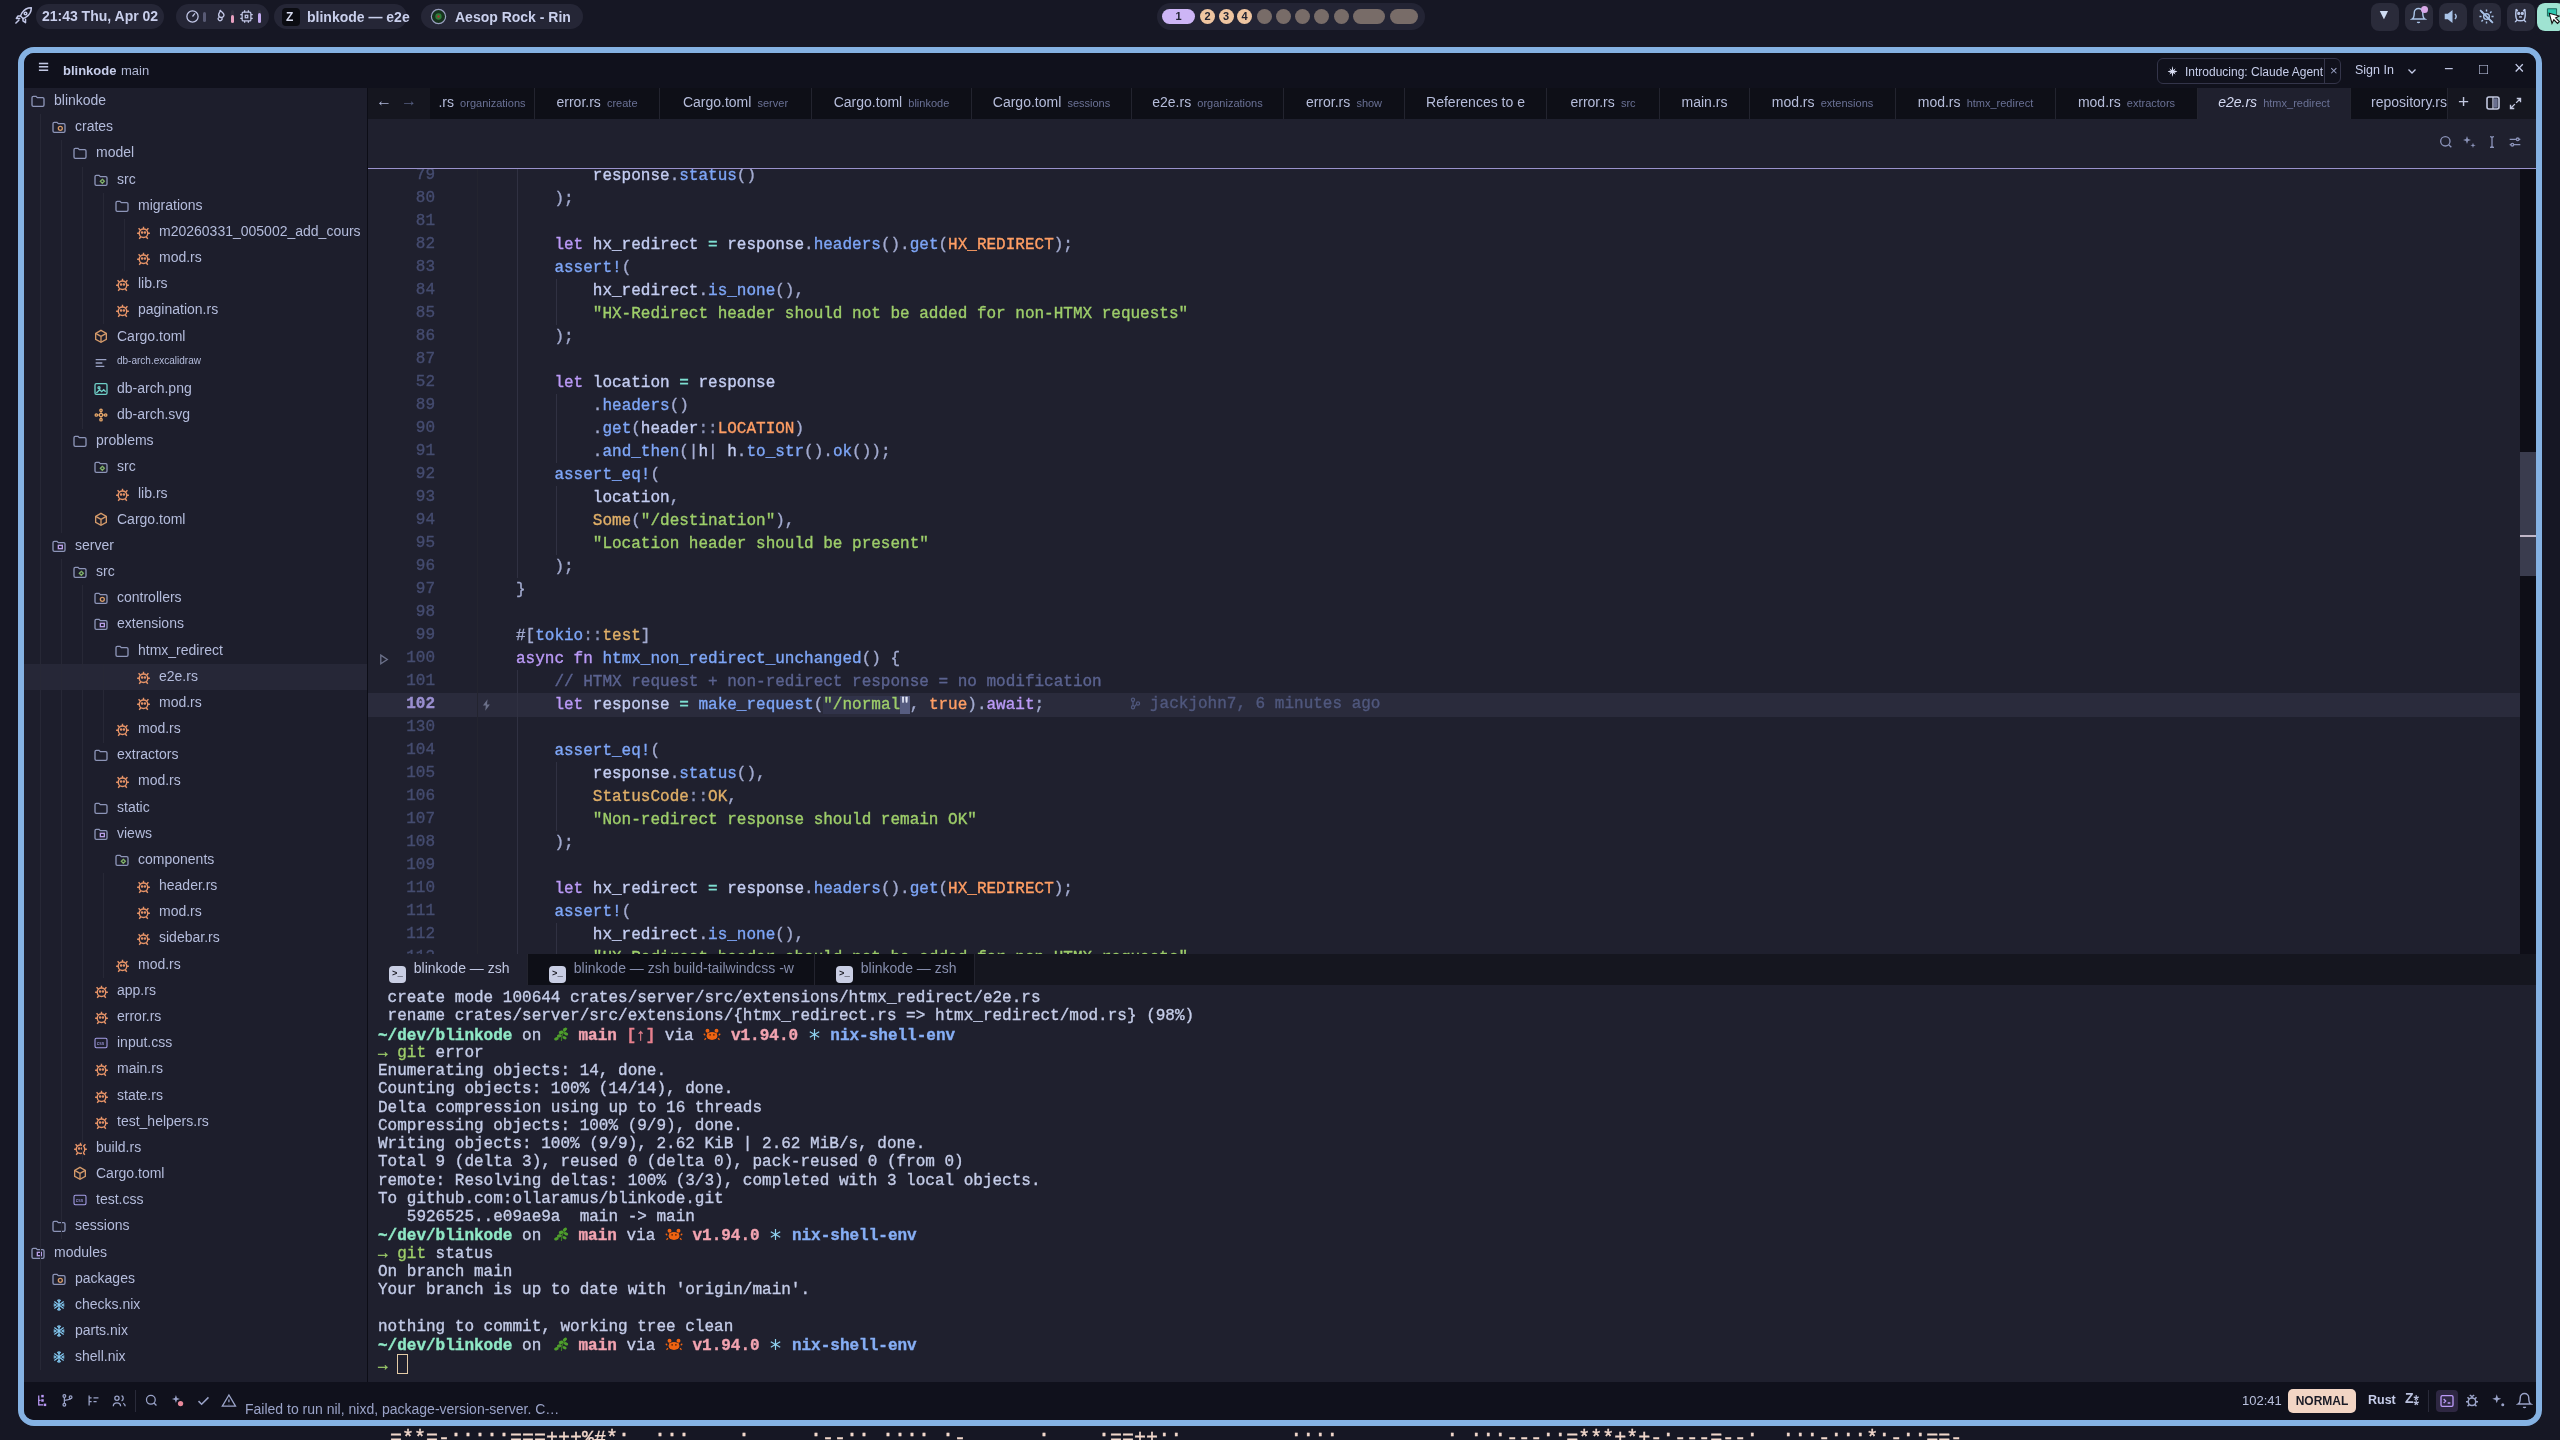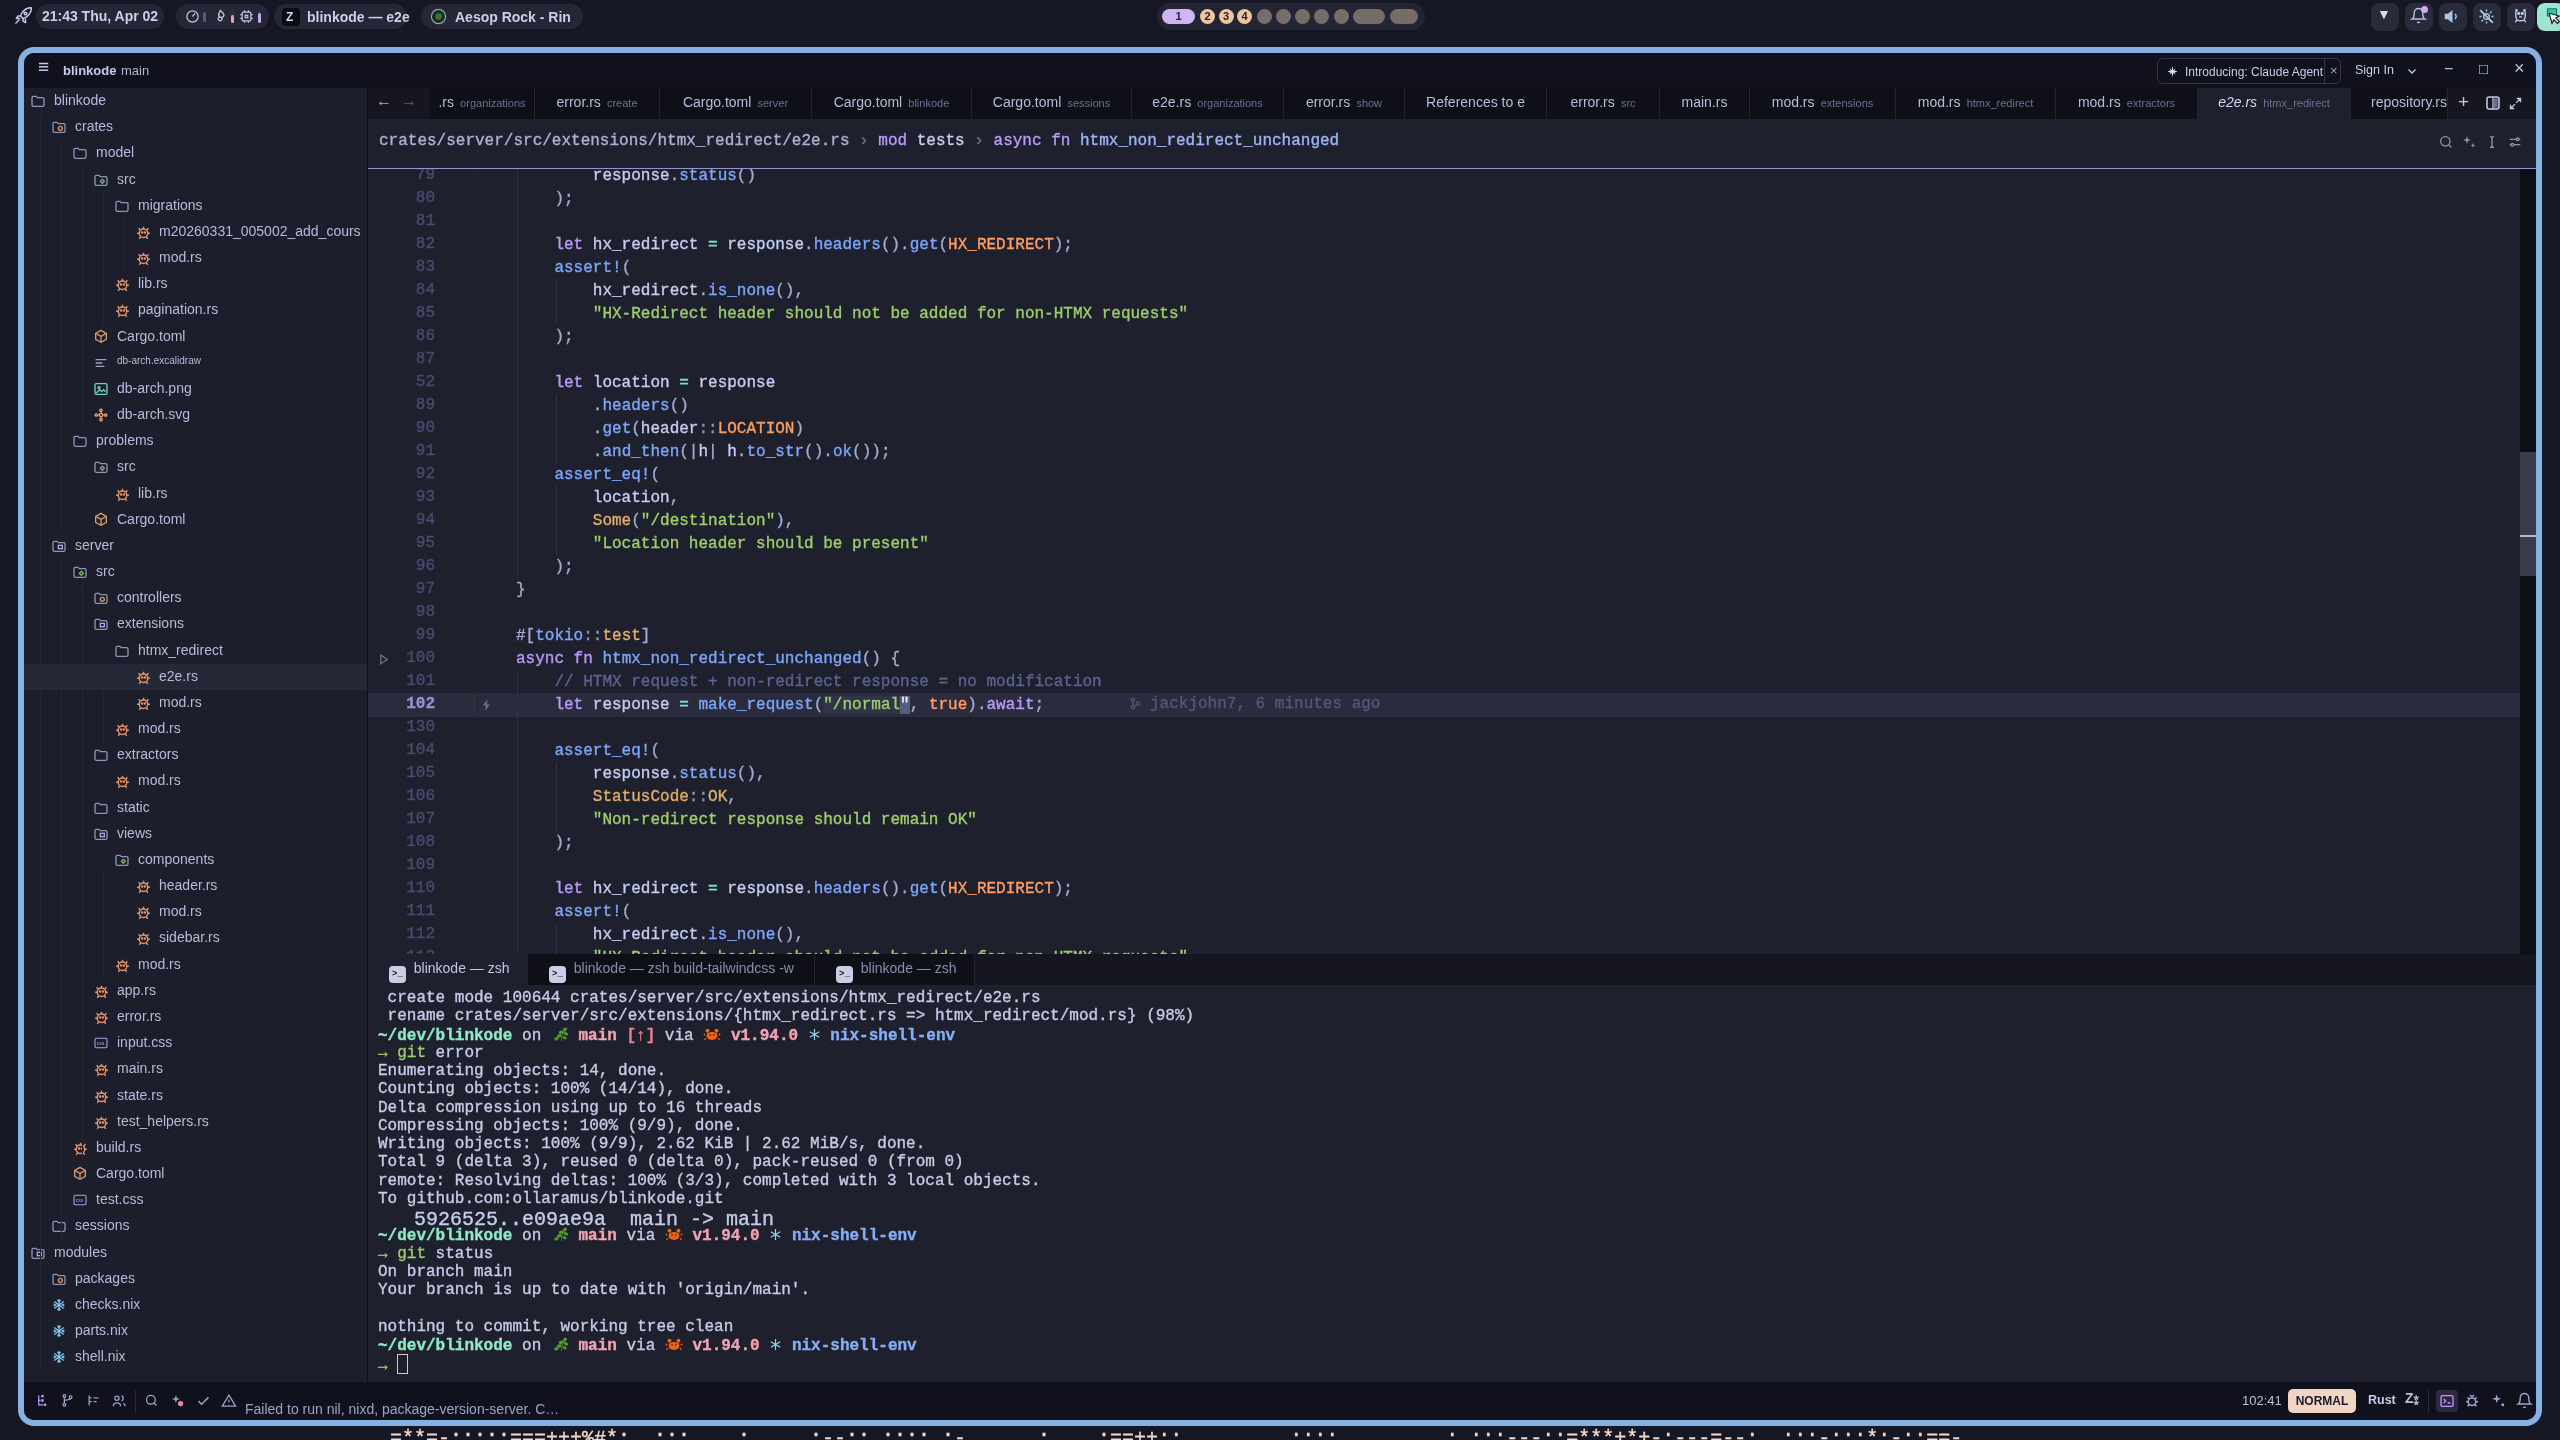--- a/index.html
+++ b/index.html
@@ -569,21 +569,20 @@
 <svg class="abs" style="left:2117px;top:7px" width="16" height="16" viewBox="0 0 24 24" fill="none" stroke="#c2c8e0" stroke-width="2.4">
           <rect x="3" y="3" width="18" height="18" rx="3"></rect>
           <path d="M12 3v18" stroke-width="2"></path>
           <rect x="13" y="5" width="6" height="14" fill="#6a7090" stroke="none"></rect>
         </svg>
 <svg class="abs" style="left:2140px;top:8px" width="15" height="15" viewBox="0 0 24 24" fill="none" stroke="#c2c8e0" stroke-width="2.2">
           <path d="M14 4h6v6M10 20H4v-6M20 4l-7 7M4 20l7-7"></path>
         </svg>
 </div>
 <div class="abs" style="left:344px;top:66px;width:2168px;height:50px;background:#1f202e;">
-<div class="abs mono pre" style="left:11px;top:13px;font-size:16px;color:#a9b1d6;">crates/server/src/extensions/htmx_redirect/e2e.rs <span style="color:#6a7195">›</span> <span style="color:#bb9af7">mod </span><span style="color:#c6cdf0">tests</span> <span style="color:#6a7195">›</span> <span style="color:#bb9af7">async fn </span><span style="color:#9eb6f5">htmx_non_redirect_unchanged</span></div>
 <div class="abs" style="left:2070px;top:15px;">
           <svg width="16" height="16" viewBox="0 0 24 24" fill="none" stroke="#8a92b8" stroke-width="2">
             <circle cx="11" cy="11" r="7"></circle>
             <path d="M16 16l4 4"></path>
           </svg>
         </div>
 <div class="abs" style="left:2093px;top:15px;">
           <svg width="16" height="16" viewBox="0 0 24 24" fill="#8a92b8">
             <path d="M9 3l1.5 4.5L15 9l-4.5 1.5L9 15l-1.5-4.5L3 9l4.5-1.5z"></path>
             <path d="M18 13l1 3 3 1-3 1-1 3-1-3-3-1 3-1z"></path>
@@ -734,21 +733,21 @@
           </svg><span style="color:#86aef5;font-weight:bold"> nix-shell-env</span></div>
         <div class="abs mono pre" style="left:10px;top:58.8px;font-size:16px;"><span style="color:#9ece6a">→ git</span><span style="color:#c4cce8"> error</span></div>
         <div class="abs mono pre" style="left:10px;top:77.0px;font-size:16px;"><span style="color:#c4cce8">Enumerating objects: 14, done.</span></div>
         <div class="abs mono pre" style="left:10px;top:95.2px;font-size:16px;"><span style="color:#c4cce8">Counting objects: 100% (14/14), done.</span></div>
         <div class="abs mono pre" style="left:10px;top:113.5px;font-size:16px;"><span style="color:#c4cce8">Delta compression using up to 16 threads</span></div>
         <div class="abs mono pre" style="left:10px;top:131.8px;font-size:16px;"><span style="color:#c4cce8">Compressing objects: 100% (9/9), done.</span></div>
         <div class="abs mono pre" style="left:10px;top:150.0px;font-size:16px;"><span style="color:#c4cce8">Writing objects: 100% (9/9), 2.62 KiB | 2.62 MiB/s, done.</span></div>
         <div class="abs mono pre" style="left:10px;top:168.2px;font-size:16px;"><span style="color:#c4cce8">Total 9 (delta 3), reused 0 (delta 0), pack-reused 0 (from 0)</span></div>
         <div class="abs mono pre" style="left:10px;top:186.5px;font-size:16px;"><span style="color:#c4cce8">remote: Resolving deltas: 100% (3/3), completed with 3 local objects.</span></div>
         <div class="abs mono pre" style="left:10px;top:204.8px;font-size:16px;"><span style="color:#c4cce8">To github.com:ollaramus/blinkode.git</span></div>
-        <div class="abs mono pre" style="left:10px;top:223.0px;font-size:20px;"><span style="color:#c4cce8">   5926525..e09ae9a  main -&gt; main</span></div>
+        <div class="abs mono pre" style="left:10px;top:223.0px;font-size:16px;"><span style="color:#c4cce8">   5926525..e09ae9a  main -&gt; main</span></div>
         <div class="abs mono pre" style="left:10px;top:241.2px;font-size:16px;"><span style="color:#8fe8c6;font-weight:bold">~/dev/blinkode</span><span style="color:#c4cce8"> on </span><svg style="display:inline-block;vertical-align:-3px" width="18" height="17" viewBox="0 0 24 24">
             <g fill="#4e9e2c">
               <path d="M14 21C14 15 15 10 20 6" stroke="#3d7a24" stroke-width="1.6" fill="none"></path>
               <ellipse cx="19" cy="5" rx="3.2" ry="2.2" transform="rotate(-35 19 5)"></ellipse>
               <ellipse cx="13.5" cy="9" rx="3.4" ry="2.3" transform="rotate(-15 13.5 9)"></ellipse>
               <ellipse cx="20.5" cy="11" rx="3.2" ry="2.2" transform="rotate(25 20.5 11)"></ellipse>
               <ellipse cx="11" cy="14" rx="3.4" ry="2.3" transform="rotate(-10 11 14)"></ellipse>
               <ellipse cx="18.5" cy="16.5" rx="3" ry="2.1" transform="rotate(30 18.5 16.5)"></ellipse>
               <ellipse cx="7" cy="18" rx="3.4" ry="2.2" transform="rotate(-20 7 18)"></ellipse>
             </g>

